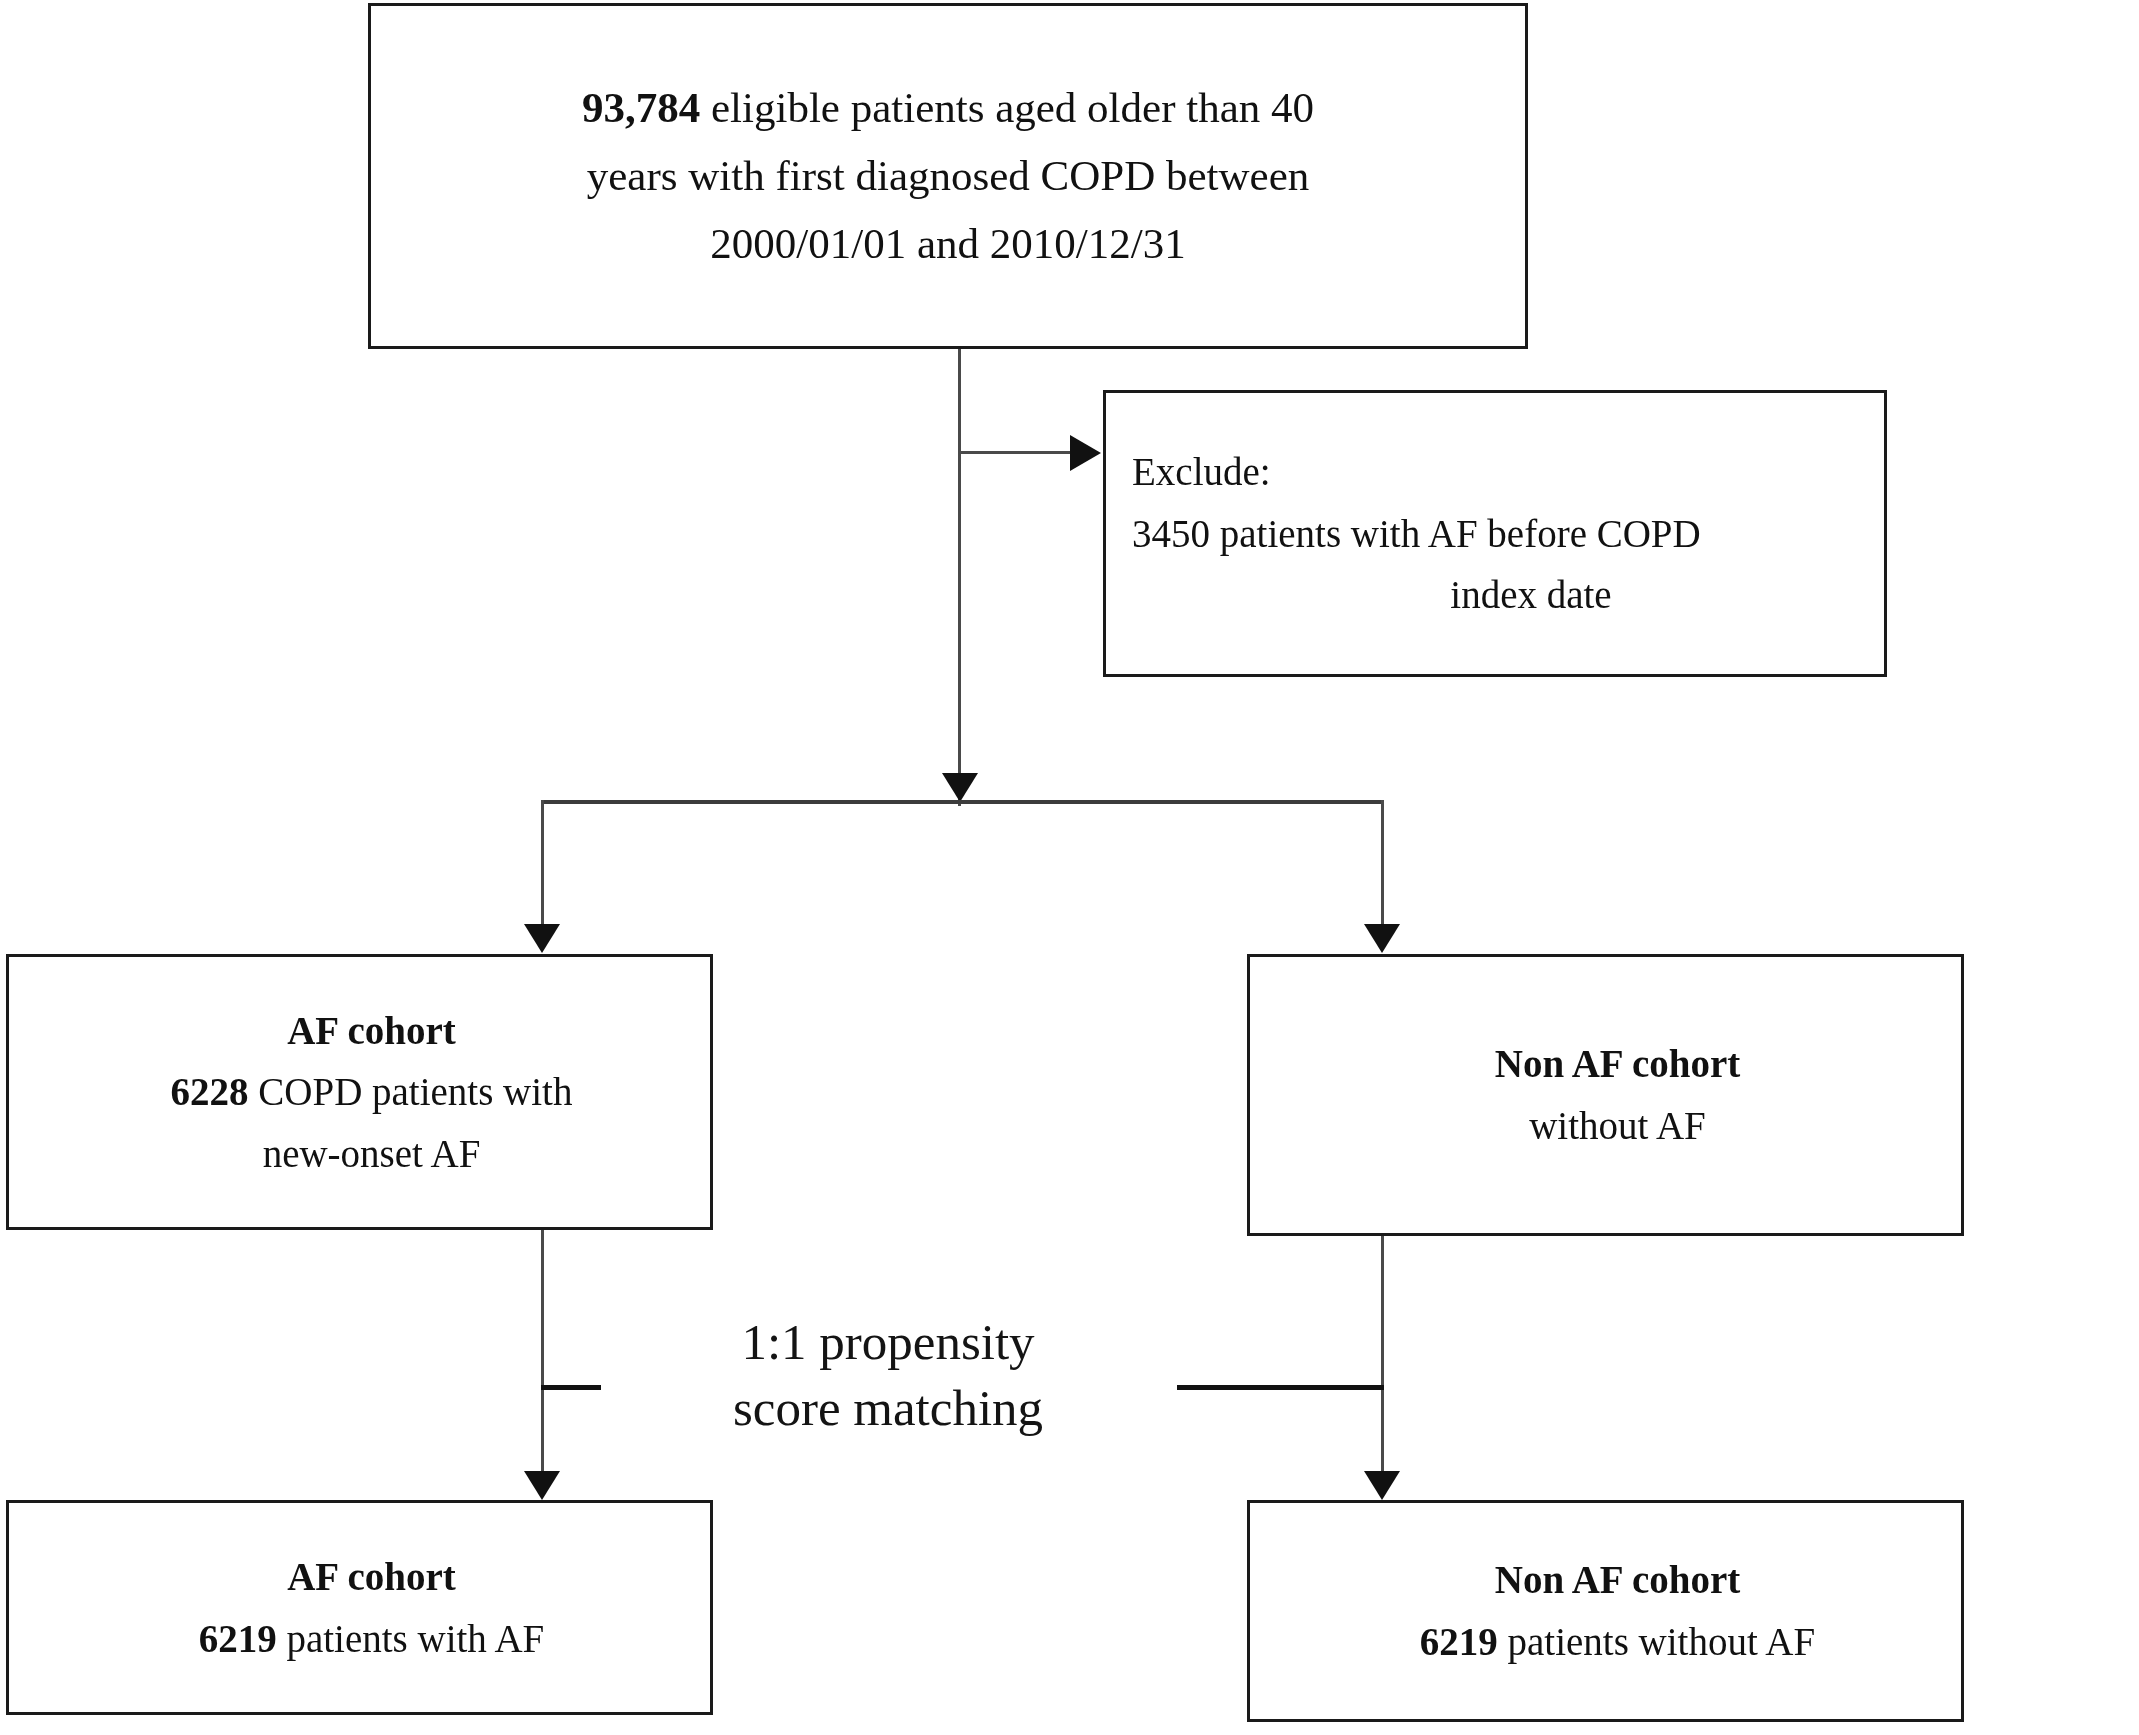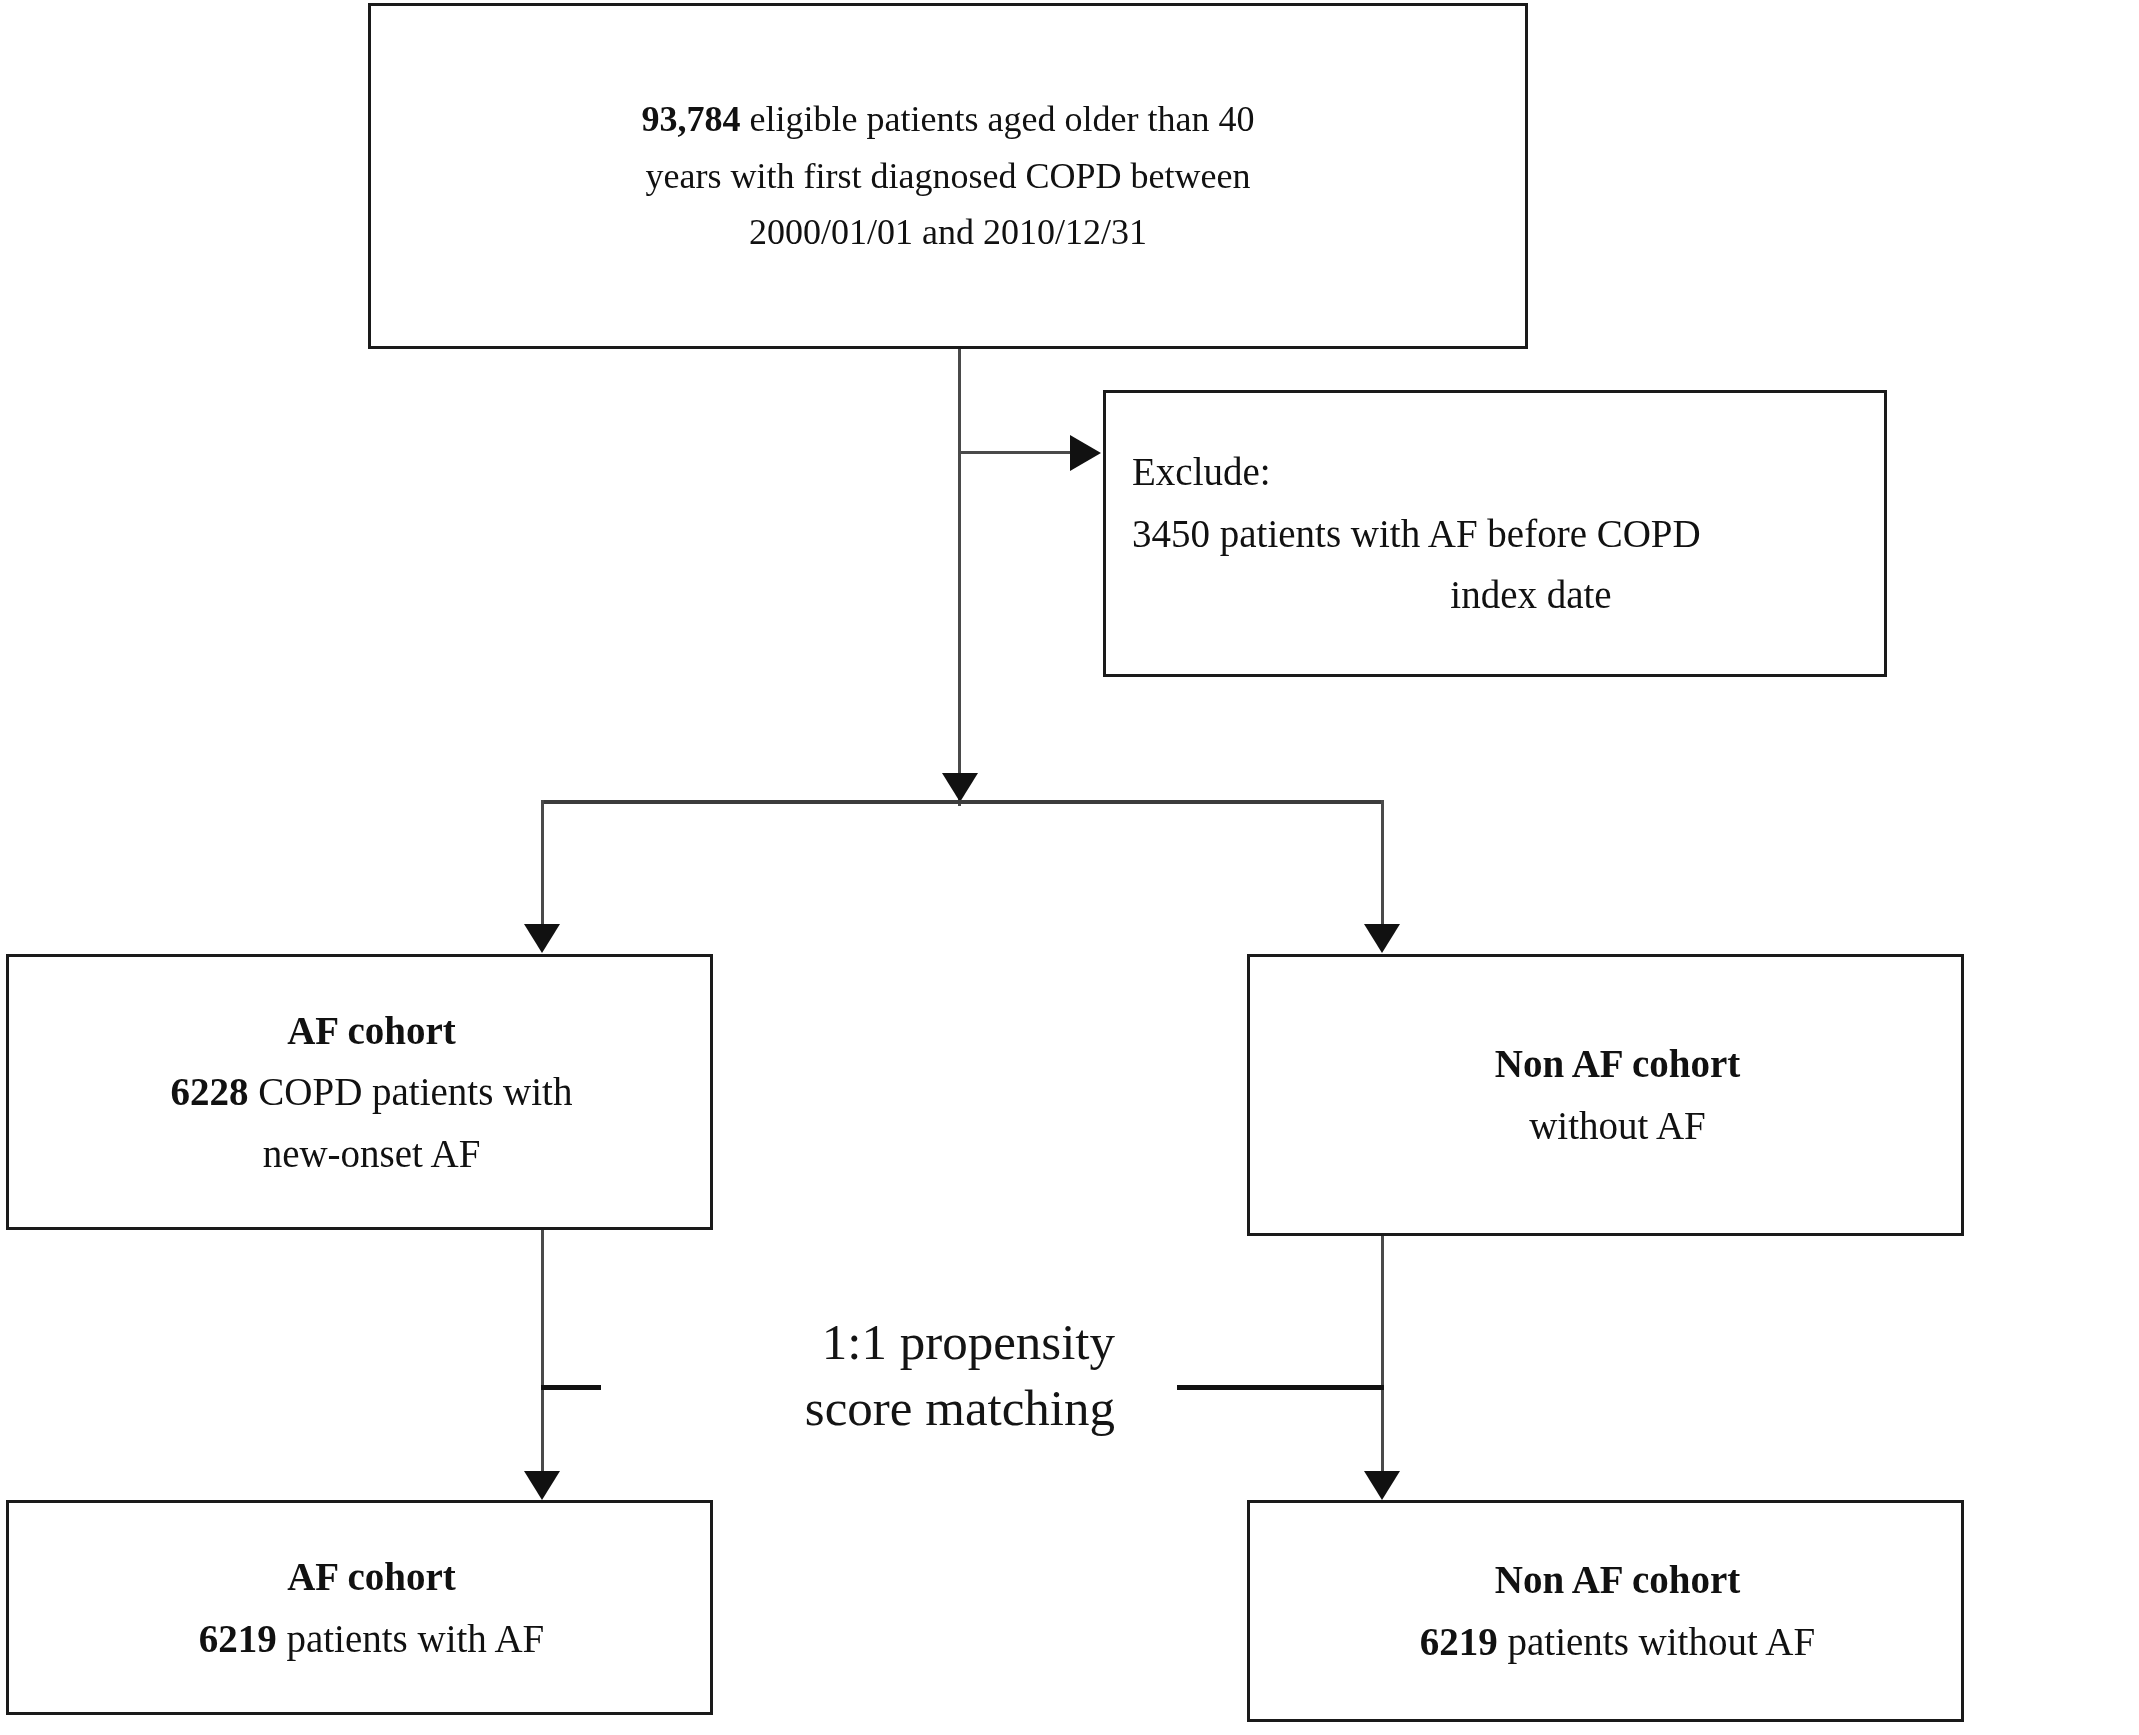--- a/index.html
+++ b/index.html
@@ -31,21 +31,21 @@
     line-height: 1.58;
   }
   .node .line {
     display: block;
     white-space: nowrap;
   }
   .node .num { font-weight: bold; }
   .node .hdr { font-weight: bold; }
 
   
-  .t-big   { font-size: 36px; }
+  .t-big   { font-size: 43px; }
   .t-box   { font-size: 39px; padding-left: 24px; }
 
   
   #node-source  { left: 368px;  top: 3px;    width: 1160px; height: 346px; padding: 0 35px; }
   #node-exclude { left: 1103px; top: 390px;  width: 784px; height: 287px; padding: 0 26px; align-items: stretch; }
   #node-af      { left: 6px;   top: 954px; width: 707px; height: 276px; }
   #node-nonaf   { left: 1247px; top: 954px; width: 717px; height: 282px; }
   #node-af2     { left: 6px;   top: 1500px; width: 707px; height: 215px; }
   #node-nonaf2  { left: 1247px; top: 1500px; width: 717px; height: 222px; }
 
@@ -102,21 +102,21 @@
   #c-right-arrow2 { left: 1364px; top: 1471px; }
   #c-tick-left    { left: 541px;  top: 1385px; width: 60px; }
   #c-tick-right   { left: 1177px; top: 1385px; width: 207px; }
 
   
   #matching-label {
     position: absolute;
     left: 661px;
     top: 1309px;
     width: 454px;
-    text-align: right;
+    text-align: center;
     line-height: 1.30;
     font-size: 51px;
     color: #141414;
   }
   #matching-label .line { display: block; white-space: nowrap; }
 </style>
 </head>
 <body>
 
 <div id="canvas">

